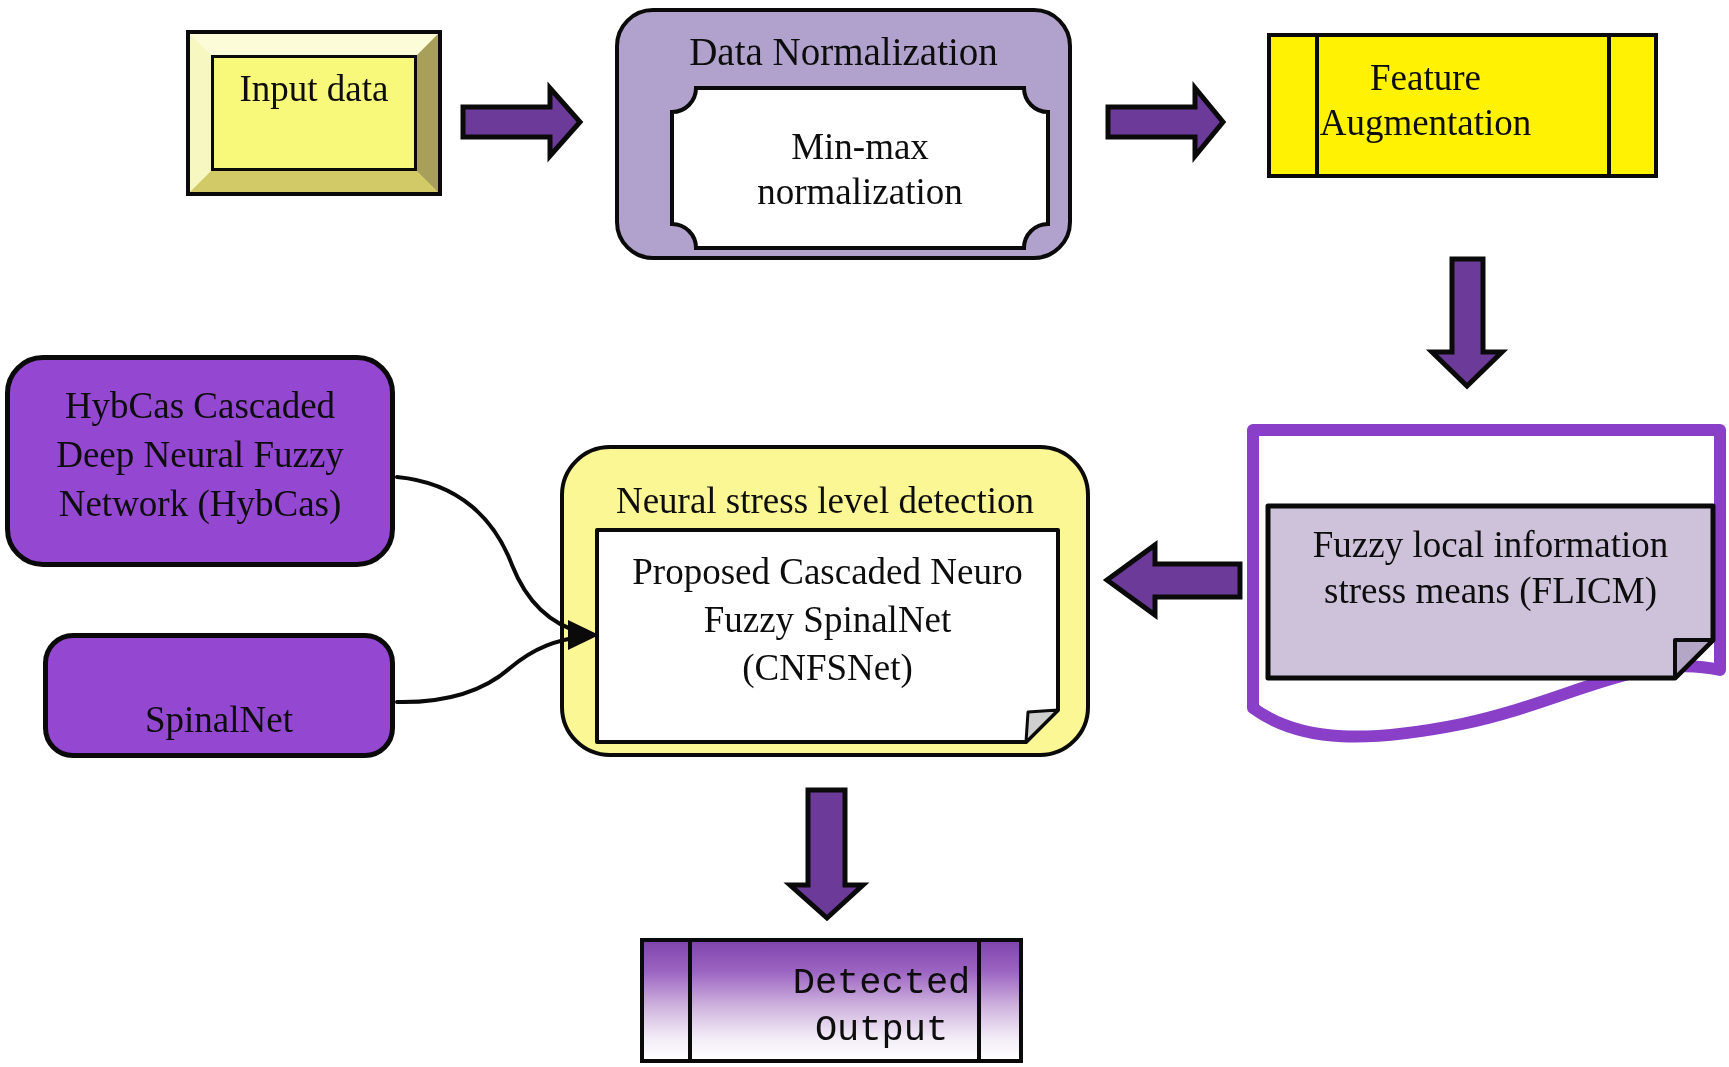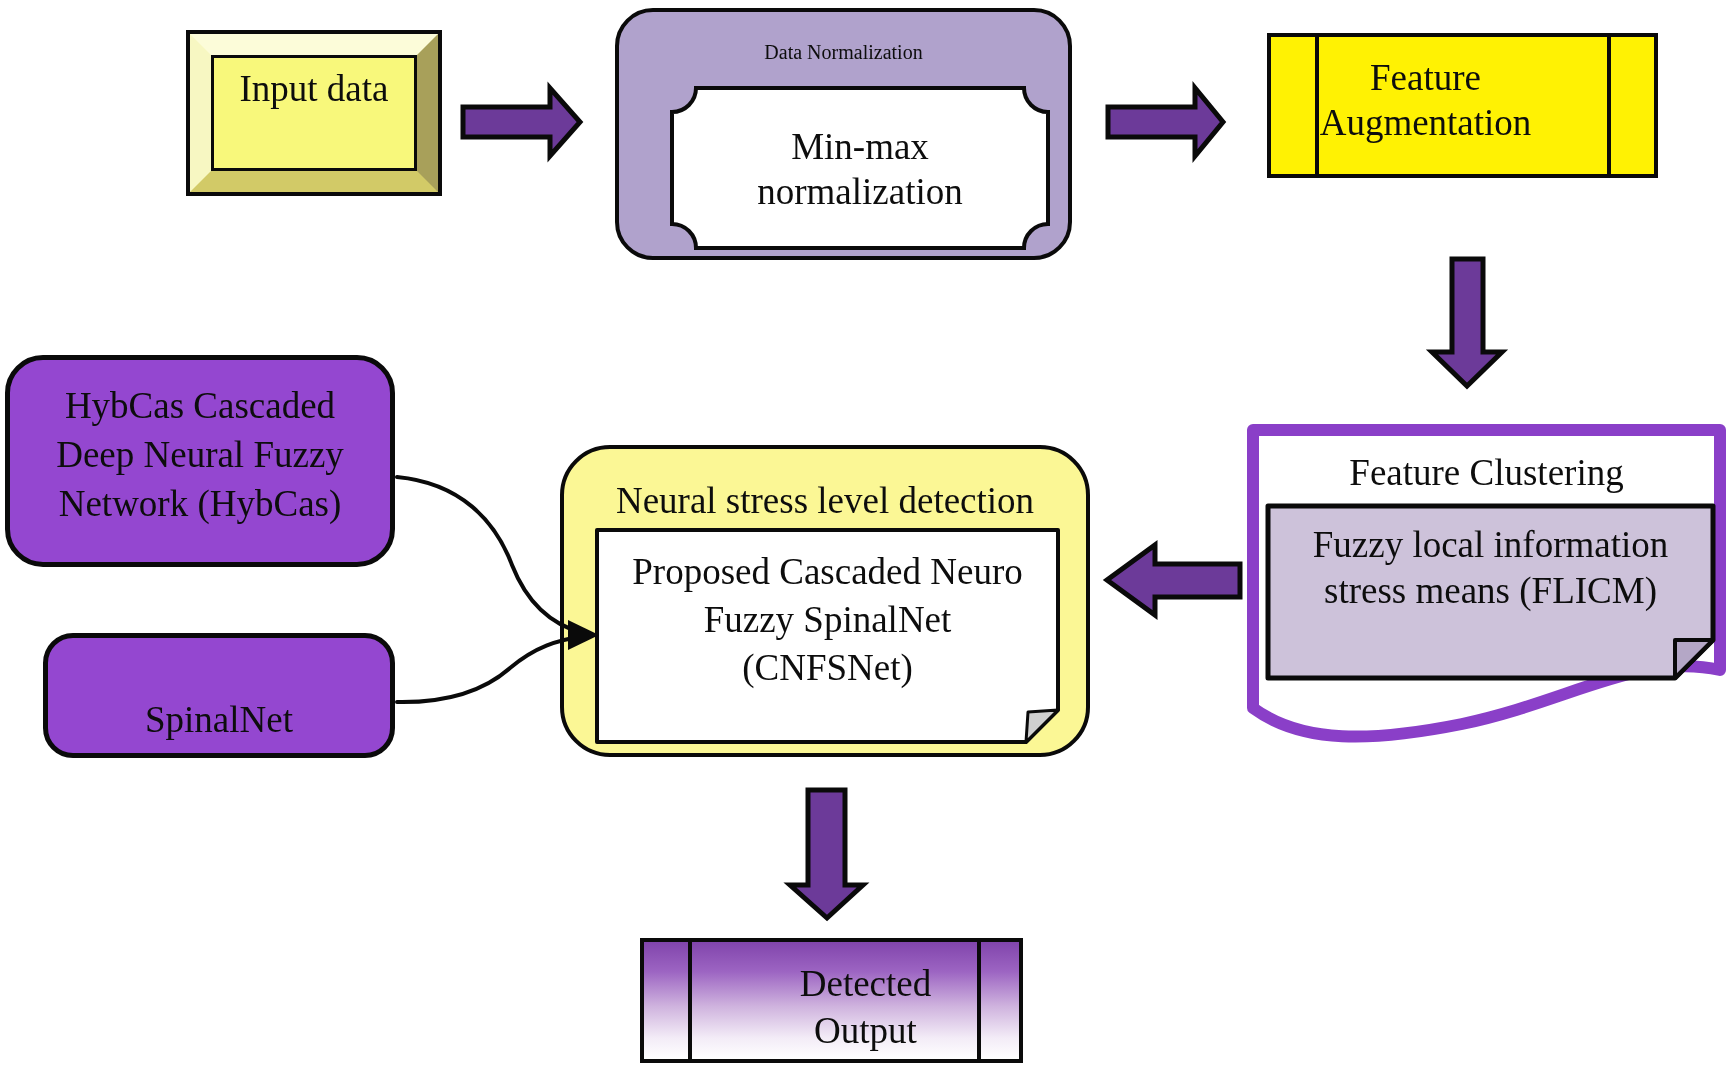--- a/index.html
+++ b/index.html
@@ -11,21 +11,21 @@
     font-family:"Liberation Serif","DejaVu Serif",serif;
   }
   .abs{position:absolute;box-sizing:border-box;}
   .node{z-index:1;}
   .svg-layer{position:absolute;left:0;top:0;width:1729px;height:1067px;z-index:2;pointer-events:none;}
   .label{
     position:absolute;z-index:3;
     color:#0d0d0d;text-align:center;
     font-family:"Liberation Serif","DejaVu Serif",serif;
   }
-  .fs30{font-size:20px;line-height:40px;}
+  .fs30{font-size:39px;line-height:40px;}
   .fs31{font-size:37px;line-height:45px;}
 
   
   .input-frame{
     left:190px;top:34px;width:248px;height:158px;
     border:21px solid;
     border-top-color:#fcfcd9;
     border-left-color:#f7f7c2;
     border-right-color:#a8a05a;
     border-bottom-color:#d2ca67;
@@ -101,39 +101,38 @@
   <div class="label fs31" style="left:672px;top:124px;width:376px;">
     <div>Min-max</div>
     <div>normalization</div>
   </div>
 
   <div class="label fs31" style="left:1271px;top:55px;width:309px;">
     <div>Feature</div>
     <div>Augmentation</div>
   </div>
 
-  <div class="label fs31" style="left:1253px;top:450px;width:467px;">Feature Clustering</div>
   <div class="label fs31" style="left:1268px;top:522px;width:445px;line-height:46px;">
     <div>Fuzzy local information</div>
     <div>stress means (FLICM)</div>
   </div>
 
   <div class="label fs31" style="left:560px;top:478px;width:530px;">Neural stress level detection</div>
   <div class="label fs31" style="left:597px;top:548px;width:461px;line-height:48px;">
     <div>Proposed Cascaded Neuro</div>
     <div>Fuzzy SpinalNet</div>
     <div>(CNFSNet)</div>
   </div>
 
   <div class="label fs31" style="left:5px;top:381px;width:390px;line-height:49px;">
     <div>HybCas Cascaded</div>
     <div>Deep Neural Fuzzy</div>
     <div>Network (HybCas)</div>
   </div>
 
   <div class="label fs31" style="left:43px;top:657px;width:352px;margin-top:40px;">SpinalNet</div>
 
-  <div class="label fs31" style="left:640px;top:960px;width:451px;line-height:47px;">
+  <div class="label fs31" style="left:656px;top:960px;width:451px;line-height:47px;font-family:Liberation Mono, monospace;">
     <div>Detected</div>
     <div>Output</div>
   </div>
 
 </div>
 
 </body></html>

